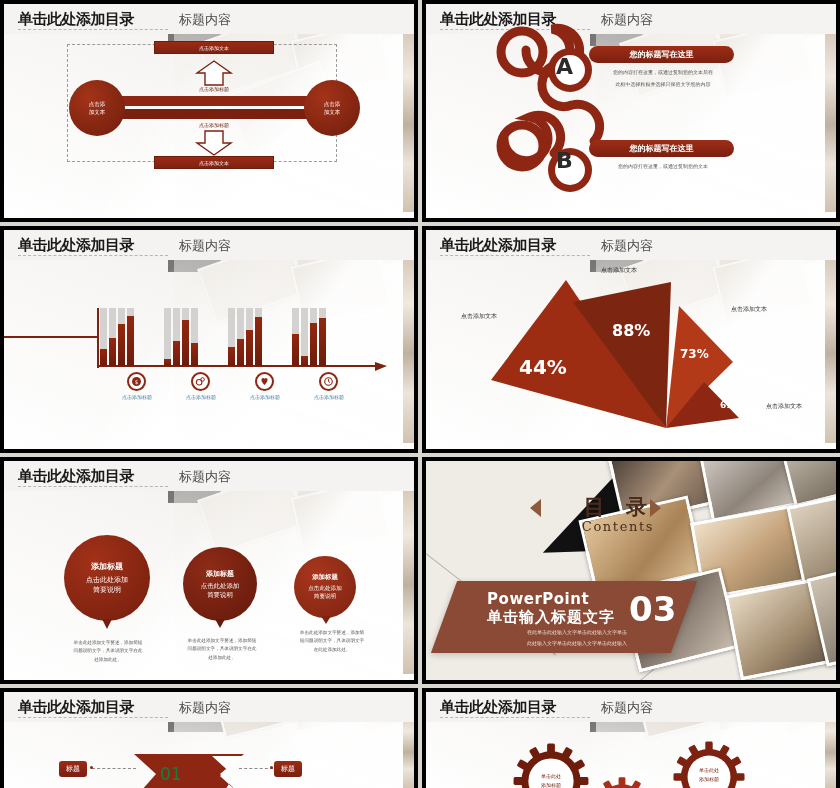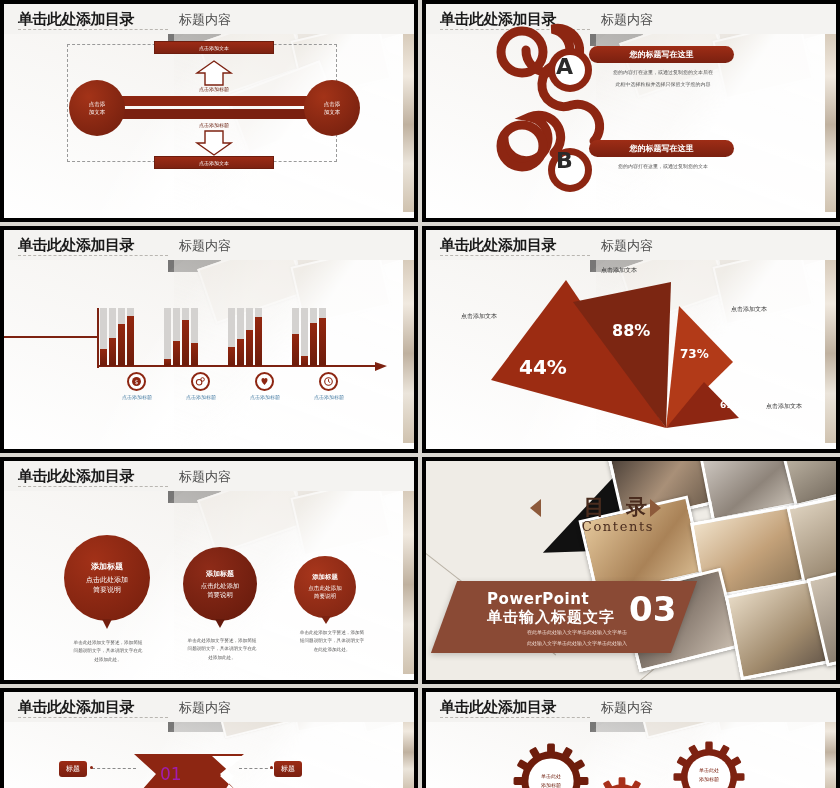--- a/index.html
+++ b/index.html
@@ -180,21 +180,21 @@
 
   
   .tag {
     position:absolute; background:linear-gradient(#9c2b15,#7a2010);
     color:#fff; font-size:7px; border-radius:3px; padding:3px 7px;
     font-family:"DejaVu Sans",sans-serif;
   }
   .conn { position:absolute; border-top:1px dashed #8a8a8a; }
   .dot { position:absolute; width:3px; height:3px; border-radius:50%; background:#8d2612; }
   .chev { position:absolute; }
-  .chev-num { position:absolute; color:#a21caf; font-size:17px;
+  .chev-num { position:absolute; color:#15803d; font-size:17px;
               font-family:"DejaVu Sans",sans-serif; }
 
   
   .gear { position:absolute; }
   .gear-txt { position:absolute; color:#fff; font-size:5px; text-align:center;
               line-height:1.7; font-family:"DejaVu Sans",sans-serif; }
 </style>
 </head>
 <body>
 

